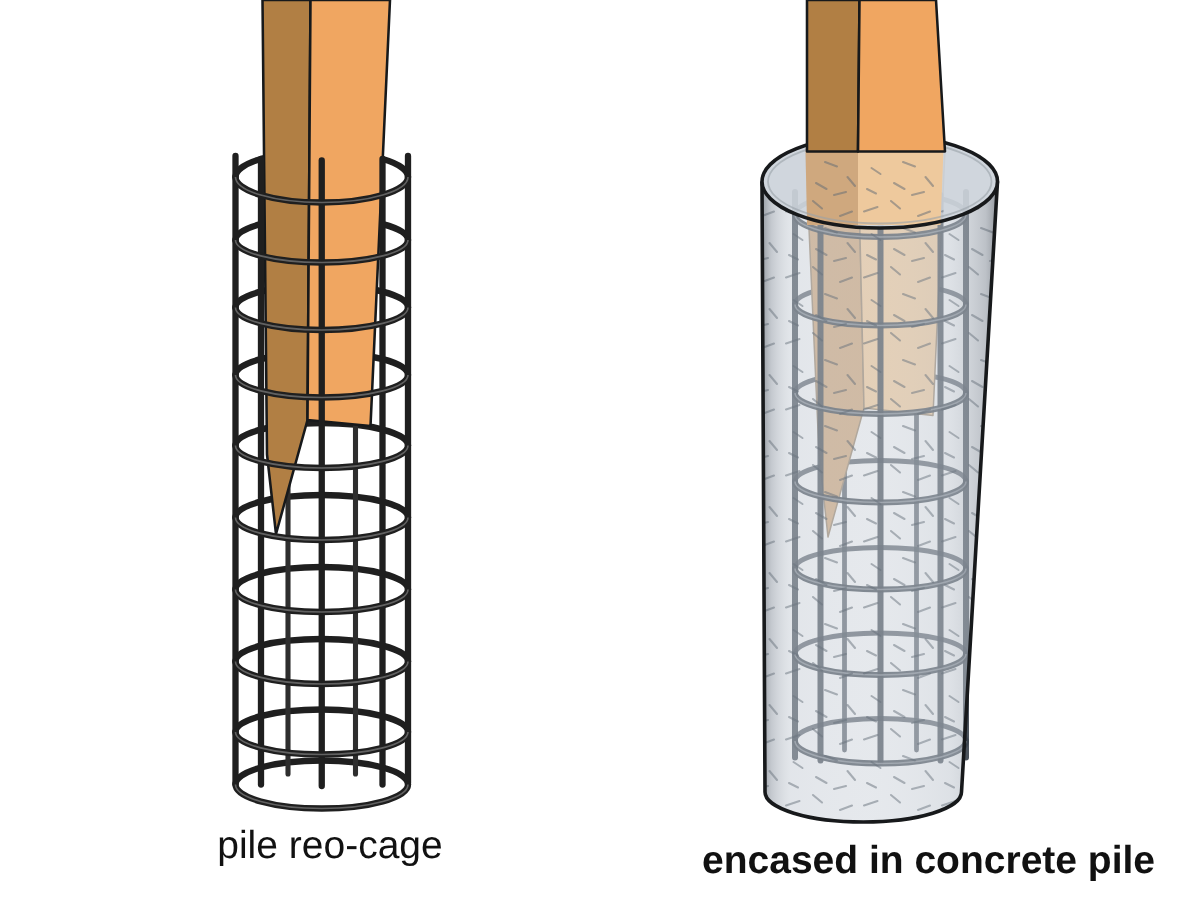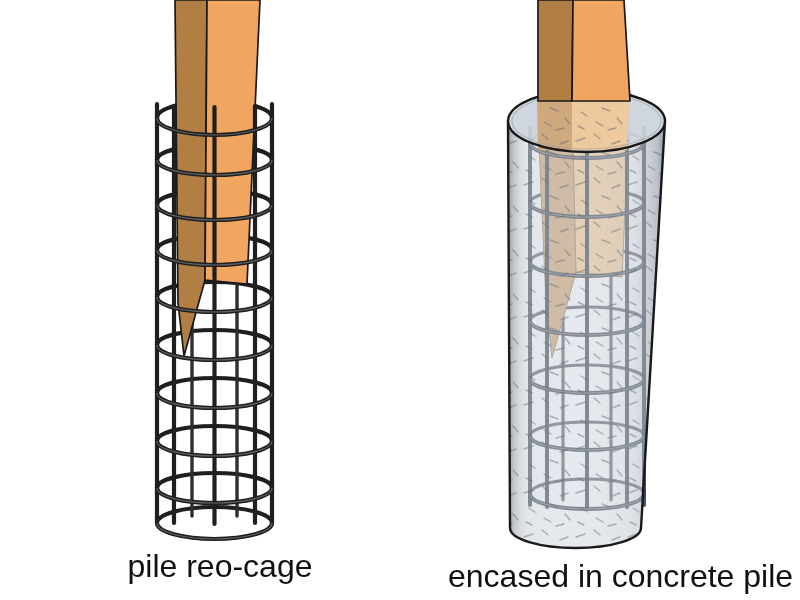--- a/index.html
+++ b/index.html
@@ -5,28 +5,28 @@
   html,body{margin:0;padding:0;}
   .stage{
     position:relative;
     width:800px;height:600px;
     background:var(--background,#ffffff);
     overflow:hidden;
     font-family:"Liberation Sans", sans-serif;
   }
   .caption{
     position:absolute;
-    font-size:32px;
+    font-size:26px;
     line-height:1.1;
     color:var(--caption,#111);
     text-align:center;
     white-space:nowrap;
   }
   #caption-left{left:90px;top:549px;width:260px;}
-  #caption-right{left:448px;top:559px;width:290px;}
+  #caption-right{left:468px;top:559px;width:290px;font-weight:bold;}
 
   
   .wood-front{fill:var(--wood-front);stroke:var(--outline);stroke-width:1.7;stroke-linejoin:round;}
   .wood-side{fill:var(--wood-side);stroke:var(--outline);stroke-width:1.7;stroke-linejoin:round;}
   .washed-front{fill:var(--washed-wood-front);stroke:#a08b70;stroke-width:1;stroke-linejoin:round;}
   .washed-side{fill:var(--washed-wood-side);stroke:#a08b70;stroke-width:1;stroke-linejoin:round;}
   .surface-front{fill:var(--surface-wood-front);}
   .surface-side{fill:var(--surface-wood-side);}
 
   

